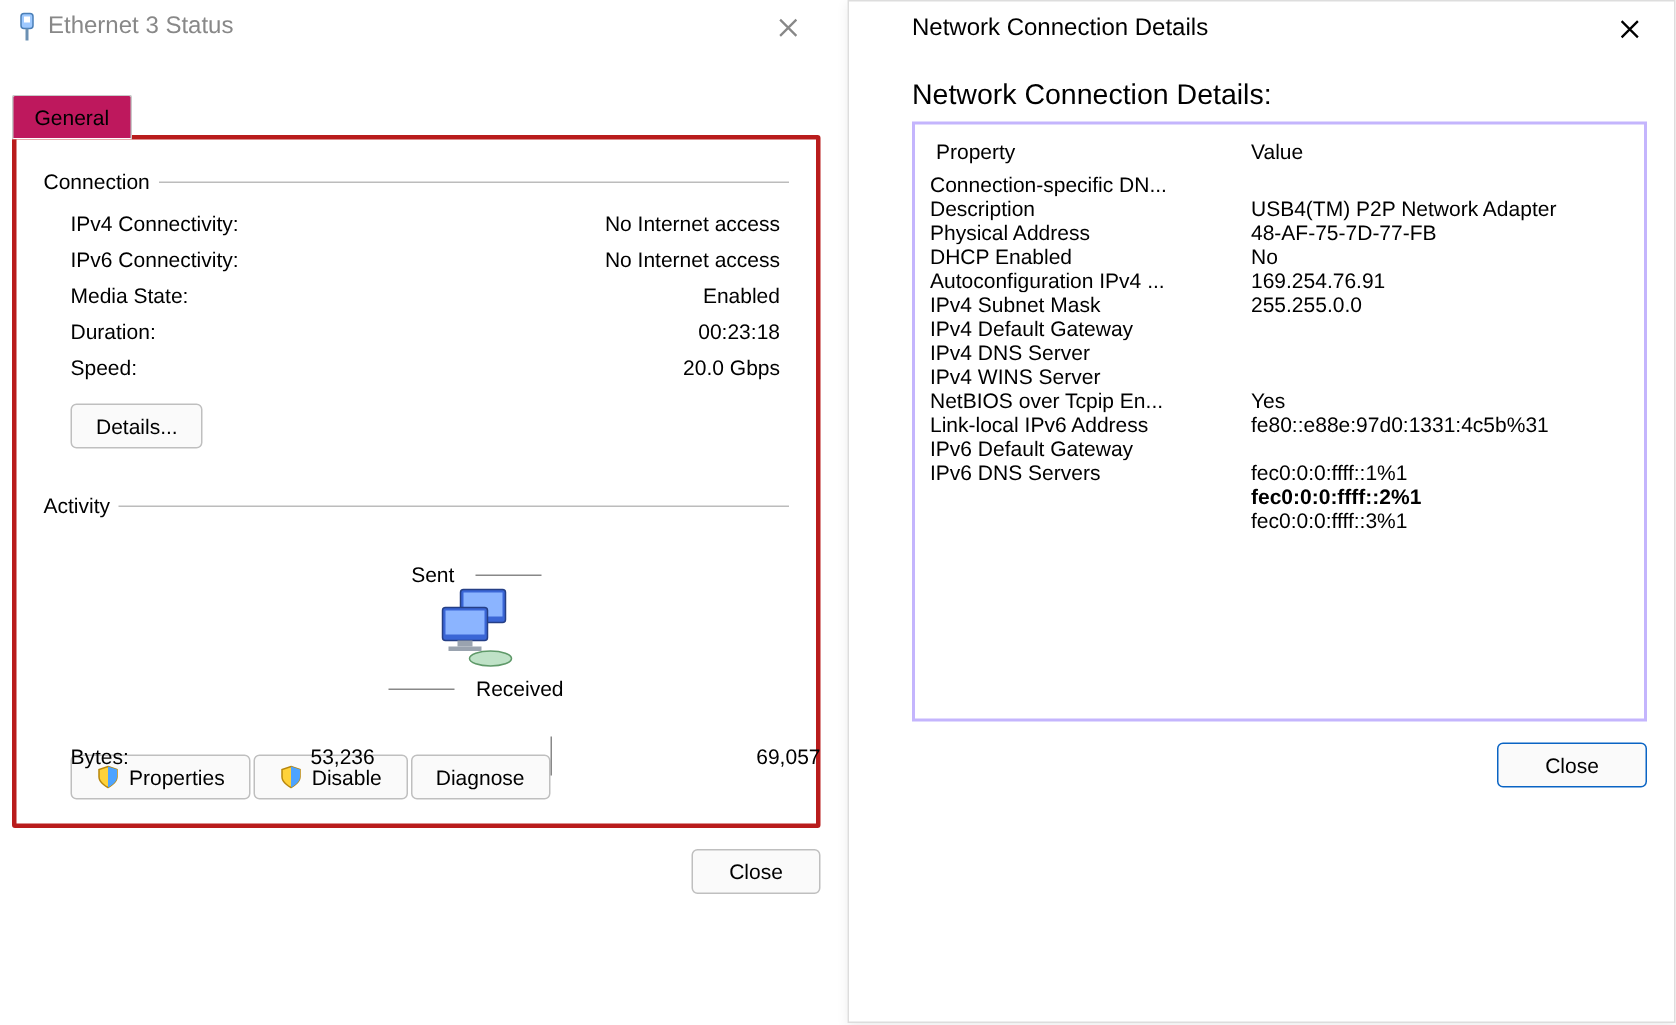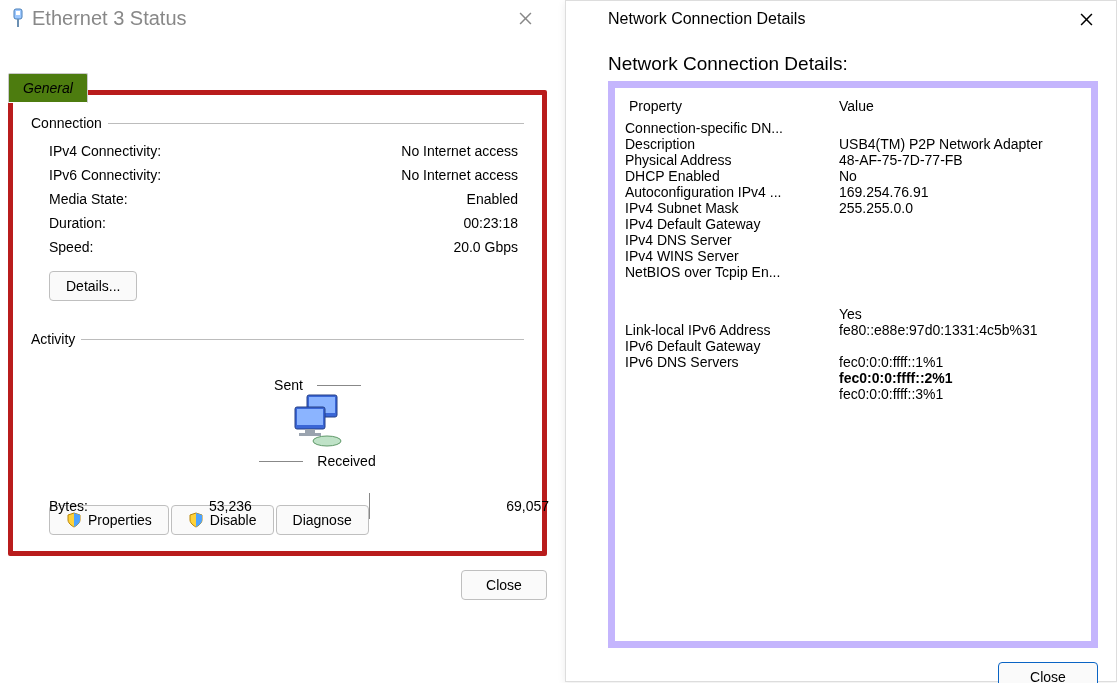--- a/index.html
+++ b/index.html
@@ -33,21 +33,21 @@
   }
   
   .titlebar {
     display: flex;
     align-items: center;
     height: 36px;
     padding: 0 8px;
   }
   .titlebar .title-text {
     flex: 1;
-    font-size: 20px;
+    font-size: 16px;
     padding-left: 4px;
   }
   .titlebar.inactive .title-text { color: #888; }
   .titlebar.active .title-text { color: #000; font-weight: 400; }
   .titlebar .icon-slot {
     width: 20px; height: 20px;
     display:flex;align-items:center;justify-content:center;
   }
   .titlebar .close-btn {
     width: 44px; height: 32px;
@@ -60,29 +60,28 @@
   .tabstrip {
     display:flex;
     padding-left: 8px;
     border-bottom: none;
     margin-top: 24px;
   }
   .tab {
     padding: 6px 14px 6px 14px;
     border: 1px solid #c9c9c9;
     border-bottom: 1px solid #fff;
-    background: #4d7c0f;
+    background: #be185d;
     border-radius: 2px 2px 0 0;
     position: relative;
-    top: 13px;
+    top: 3px;
     z-index: 2;
-    font-style: italic;
   }
   .tabpanel {
-    border: 5px solid #b91c1c;
+    border: 3px solid #b91c1c;
     margin: 0 8px;
     padding: 14px 18px 16px 18px;
     border-radius: 0 2px 2px 2px;
   }
   
   .group-header {
     display:flex;align-items:center;
     margin: 6px 0 8px 0;
   }
   .group-header .label { padding-right:6px; }
@@ -126,22 +125,22 @@
   .bytes-grid .sep-col { display:flex; justify-content:center; }
   .bytes-grid .recv-v { text-align:right; }
   .action-row { display:flex; gap:2px; padding: 30px 0 0 18px; }
   .footer-close { display:flex; justify-content:flex-end; padding: 14px 8px 0 0; }
   
   .shield { width:16px;height:16px; }
   
   .details-body { padding: 8px 18px 0 18px; }
   .details-caption { padding: 8px 0 6px 0; font-size:19px; }
   .details-box {
-    border:7px solid #c4b5fd;
-    height: 567px;
+    border:2px solid #c4b5fd;
+    height: 400px;
     padding: 6px 10px;
     overflow:hidden;
   }
   .prop-grid { display:grid; grid-template-columns: 200px 1fr; }
   .details-footer { display:flex; justify-content:flex-end; padding: 14px 18px; }
   .details-footer .btn.accent { min-width:100px; }
   .ellipsis { white-space: nowrap; overflow:hidden; text-overflow: ellipsis; }
 </style>
 </head>
 <body>
@@ -291,21 +290,21 @@
           <div style="padding-left: 14px;">169.254.76.91</div>
           <div class="ellipsis">IPv4 Subnet Mask</div>
           <div style="padding-left: 14px;">255.255.0.0</div>
           <div class="ellipsis">IPv4 Default Gateway</div>
           <div style="padding-left: 14px;"></div>
           <div class="ellipsis">IPv4 DNS Server</div>
           <div style="padding-left: 14px;"></div>
           <div class="ellipsis">IPv4 WINS Server</div>
           <div style="padding-left: 14px;"></div>
           <div class="ellipsis">NetBIOS over Tcpip En...</div>
-          <div style="padding-left: 14px; margin-top: 42px;">Yes</div>
+          <div style="padding-left: 14px;">Yes</div>
           <div class="ellipsis">Link-local IPv6 Address</div>
           <div style="padding-left: 14px;">fe80::e88e:97d0:1331:4c5b%31</div>
           <div class="ellipsis">IPv6 Default Gateway</div>
           <div style="padding-left: 14px;"></div>
           <div class="ellipsis">IPv6 DNS Servers</div>
           <div style="padding-left: 14px;">fec0:0:0:ffff::1%1</div>
           <div class="ellipsis"></div>
           <div style="padding-left: 14px; font-weight: bold;">fec0:0:0:ffff::2%1</div>
           <div class="ellipsis"></div>
           <div style="padding-left: 14px;">fec0:0:0:ffff::3%1</div>

